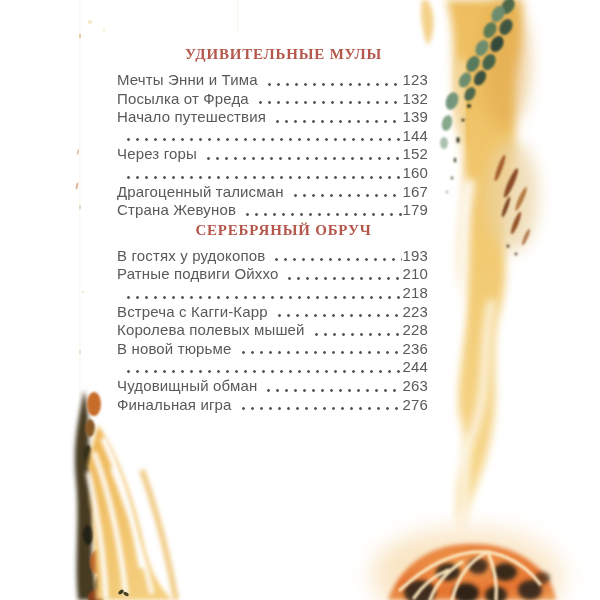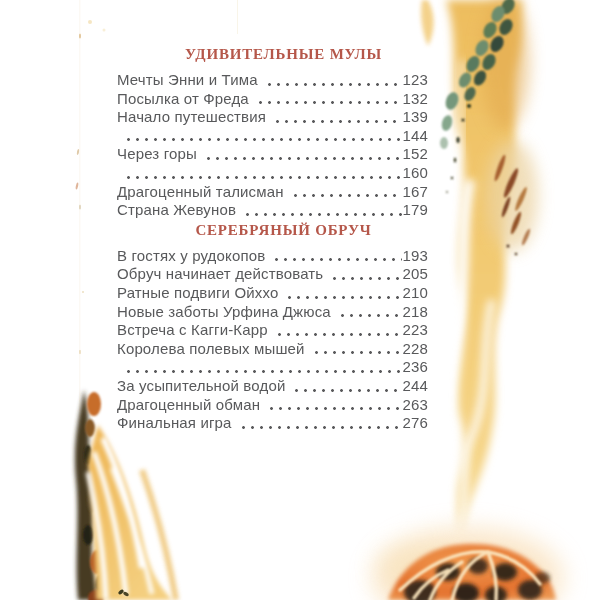--- a/index.html
+++ b/index.html
@@ -248,55 +248,49 @@
           </div>
         </section>
         <section class="toc-section">
           <h2 class="toc-heading">СЕРЕБРЯНЫЙ ОБРУЧ</h2>
           <div class="toc-row">
             <span class="toc-title">В гостях у рудокопов</span>
             <span class="toc-leader"></span>
             <span class="toc-page">193</span>
           </div>
           <div class="toc-row">
-            <span class="toc-title">Обруч начинает действовать</span>
-            <span class="toc-leader"></span>
-            <span class="toc-page">205</span>
-          </div>
-          <div class="toc-row">
             <span class="toc-title">Ратные подвиги Ойххо</span>
             <span class="toc-leader"></span>
             <span class="toc-page">210</span>
           </div>
           <div class="toc-row">
-            <span class="toc-title">Новые заботы Урфина Джюса</span>
             <span class="toc-leader"></span>
             <span class="toc-page">218</span>
           </div>
           <div class="toc-row">
             <span class="toc-title">Встреча с Кагги-Карр</span>
             <span class="toc-leader"></span>
             <span class="toc-page">223</span>
           </div>
           <div class="toc-row">
             <span class="toc-title">Королева полевых мышей</span>
             <span class="toc-leader"></span>
             <span class="toc-page">228</span>
           </div>
           <div class="toc-row">
+            <span class="toc-title">В новой тюрьме</span>
             <span class="toc-leader"></span>
             <span class="toc-page">236</span>
           </div>
           <div class="toc-row">
-            <span class="toc-title">За усыпительной водой</span>
             <span class="toc-leader"></span>
             <span class="toc-page">244</span>
           </div>
           <div class="toc-row">
-            <span class="toc-title">Драгоценный обман</span>
+            <span class="toc-title">Чудовищный обман</span>
             <span class="toc-leader"></span>
             <span class="toc-page">263</span>
           </div>
           <div class="toc-row">
             <span class="toc-title">Финальная игра</span>
             <span class="toc-leader"></span>
             <span class="toc-page">276</span>
           </div>
         </section>
       </div>

